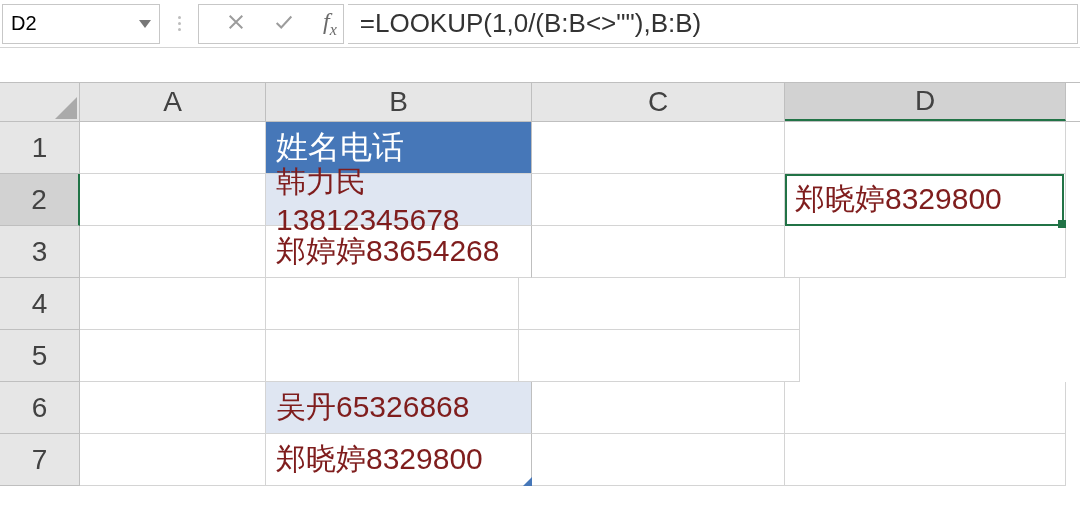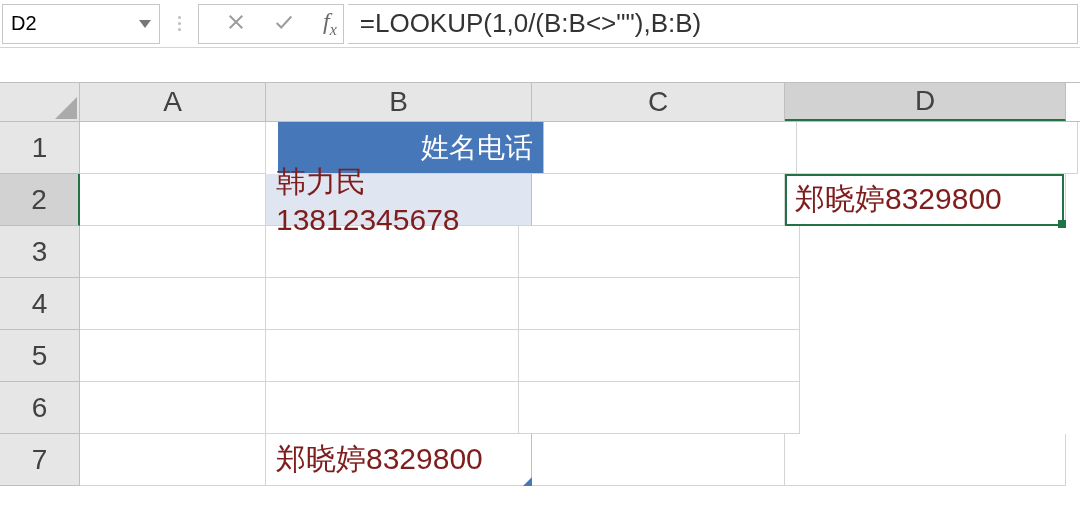--- a/index.html
+++ b/index.html
@@ -139,24 +139,23 @@
       border-bottom: 1px solid #d4d4d4;
       display: flex;
       align-items: center;
       padding: 0 10px;
       font-size: 30px;
       color: #7f1d1d;
     }
     .hdr-cell {
       background: #4677b8;
       color: #fff;
-      font-size: 28px;
-      justify-content: flex-end;
+      font-size: 32px;
+      justify-content: flex-start;
       border-right: 1px solid #4677b8;
-      margin-left: 12px;
     }
     .band { background: #dfe6f2; }
     .table-cell-b { border-right: 1px solid #bfbfbf; }
 
     .active-cell-border {
       position: absolute;
       border: 2.5px solid #217346;
       pointer-events: none;
       z-index: 5;
     }
@@ -231,20 +230,23 @@
       </div>
     <div class="cell col-C"></div>
     <div class="cell col-D">
         <span>郑晓婷8329800</span>
       </div>
   </div>
 
   <div class="row">
     <div class="row-header">3</div>
     <div class="cell col-A"></div>
+    <div class="cell col-B table-cell-b">
+        <span>郑婷婷83654268</span>
+      </div>
     <div class="cell col-C"></div>
     <div class="cell col-D"></div>
   </div>
 
   <div class="row">
     <div class="row-header">4</div>
     <div class="cell col-A"></div>
     <div class="cell col-C"></div>
     <div class="cell col-D"></div>
   </div>
@@ -252,20 +254,23 @@
   <div class="row">
     <div class="row-header">5</div>
     <div class="cell col-A"></div>
     <div class="cell col-C"></div>
     <div class="cell col-D"></div>
   </div>
 
   <div class="row">
     <div class="row-header">6</div>
     <div class="cell col-A"></div>
+    <div class="cell col-B band table-cell-b">
+        <span>吴丹65326868</span>
+      </div>
     <div class="cell col-C"></div>
     <div class="cell col-D"></div>
   </div>
 
   <div class="row">
     <div class="row-header">7</div>
     <div class="cell col-A"></div>
     <div class="cell col-B table-cell-b" style="position:relative;">
       <span>郑晓婷8329800</span>
       <span class="table-corner-handle" style="right:-1px;bottom:-1px;"></span>

